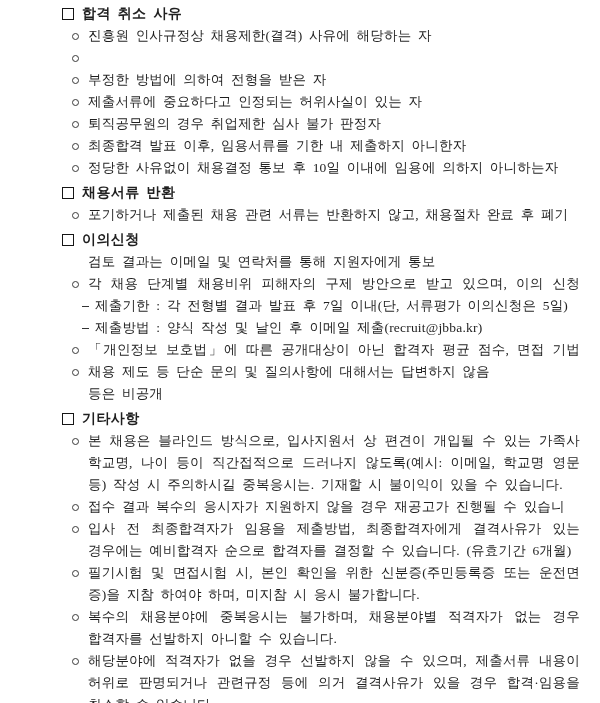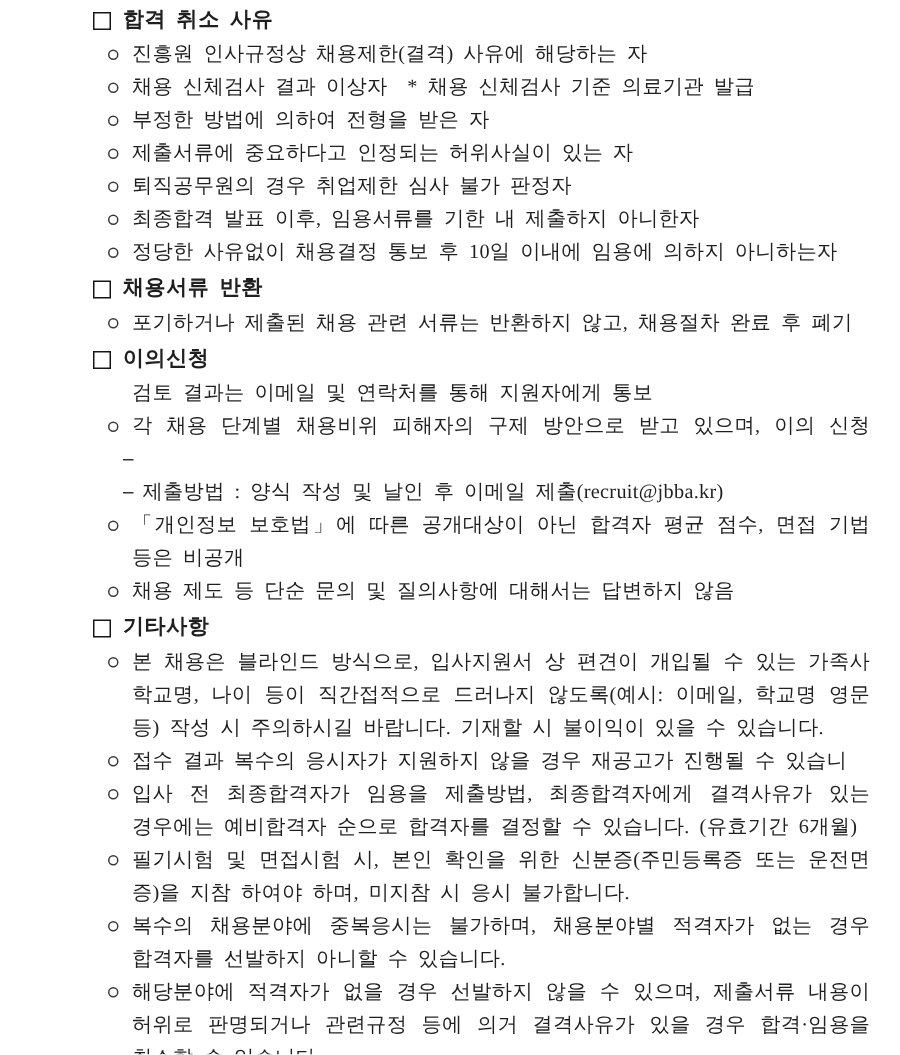--- a/index.html
+++ b/index.html
@@ -67,49 +67,49 @@
   .just .t { white-space: normal; }
 </style>
 </head>
 <body>
 
 <div class="page">
 
   <section>
     <div class="line hdr"><span class="sq"></span><span class="t">합격 취소 사유</span></div>
     <div class="line b"><span class="ci"></span><span class="t">진흥원 인사규정상 채용제한(결격) 사유에 해당하는 자</span></div>
-    <div class="line b"><span class="ci"></span><span class="t">채용 신체검사 결과 이상자  * 채용 신체검사 기준 의료기관 발급</span></div>
+    <div class="line b"><span class="ci"></span></div>
     <div class="line b"><span class="ci"></span><span class="t">부정한 방법에 의하여 전형을 받은 자</span></div>
     <div class="line b"><span class="ci"></span><span class="t">제출서류에 중요하다고 인정되는 허위사실이 있는 자</span></div>
     <div class="line b"><span class="ci"></span><span class="t">퇴직공무원의 경우 취업제한 심사 불가 판정자</span></div>
     <div class="line b"><span class="ci"></span><span class="t">최종합격 발표 이후, 임용서류를 기한 내 제출하지 아니한자</span></div>
     <div class="line b"><span class="ci"></span><span class="t">정당한 사유없이 채용결정 통보 후 10일 이내에 임용에 의하지 아니하는자</span></div>
   </section>
 
   <section>
     <div class="line hdr"><span class="sq"></span><span class="t">채용서류 반환</span></div>
     <div class="line b"><span class="ci"></span><span class="t">포기하거나 제출된 채용 관련 서류는 반환하지 않고, 채용절차 완료 후 폐기</span></div>
   </section>
 
   <section>
     <div class="line hdr"><span class="sq"></span><span class="t">이의신청</span></div>
     <div class="line c"><span class="t">검토 결과는 이메일 및 연락처를 통해 지원자에게 통보</span></div>
     <div class="line b just"><span class="ci"></span><span class="t">각 채용 단계별 채용비위 피해자의 구제 방안으로 받고 있으며, 이의 신청</span></div>
-    <div class="line d"><span class="da"></span></div>
+    <div class="line d"><span class="da"></span><span class="t">제출기한 : 각 전형별 결과 발표 후 7일 이내(단, 서류평가 이의신청은 5일)</span></div>
     <div class="line d"><span class="da"></span><span class="t">제출방법 : 양식 작성 및 날인 후 이메일 제출(recruit@jbba.kr)</span></div>
     <div class="line b just"><span class="ci"></span><span class="t">「개인정보 보호법」에 따른 공개대상이 아닌 합격자 평균 점수, 면접 기법</span></div>
+    <div class="line b"><span class="ci"></span><span class="t">채용 제도 등 단순 문의 및 질의사항에 대해서는 답변하지 않음</span></div>
     <div class="line c"><span class="t">등은 비공개</span></div>
-    <div class="line b"><span class="ci"></span><span class="t">채용 제도 등 단순 문의 및 질의사항에 대해서는 답변하지 않음</span></div>
   </section>
 
   <section>
     <div class="line hdr"><span class="sq"></span><span class="t">기타사항</span></div>
     <div class="line b just"><span class="ci"></span><span class="t">본 채용은 블라인드 방식으로, 입사지원서 상 편견이 개입될 수 있는 가족사항,</span></div>
     <div class="line c just"><span class="t">학교명, 나이 등이 직간접적으로 드러나지 않도록(예시: 이메일, 학교명 영문 약자</span></div>
-    <div class="line c"><span class="t">등) 작성 시 주의하시길 바랍니다. 기재할 시 불이익이 있을 수 있습니다.</span></div>
+    <div class="line c"><span class="t">등) 작성 시 주의하시길 중복응시는. 기재할 시 불이익이 있을 수 있습니다.</span></div>
     <div class="line b"><span class="ci"></span><span class="t">접수 결과 복수의 응시자가 지원하지 않을 경우 재공고가 진행될 수 있습니다.</span></div>
     <div class="line b just"><span class="ci"></span><span class="t">입사 전 최종합격자가 임용을 제출방법, 최종합격자에게 결격사유가 있는</span></div>
     <div class="line c"><span class="t">경우에는 예비합격자 순으로 합격자를 결정할 수 있습니다. (유효기간 6개월)</span></div>
     <div class="line b just"><span class="ci"></span><span class="t">필기시험 및 면접시험 시, 본인 확인을 위한 신분증(주민등록증 또는 운전면허</span></div>
     <div class="line c"><span class="t">증)을 지참 하여야 하며, 미지참 시 응시 불가합니다.</span></div>
     <div class="line b just"><span class="ci"></span><span class="t">복수의 채용분야에 중복응시는 불가하며, 채용분야별 적격자가 없는 경우</span></div>
     <div class="line c"><span class="t">합격자를 선발하지 아니할 수 있습니다.</span></div>
     <div class="line b just"><span class="ci"></span><span class="t">해당분야에 적격자가 없을 경우 선발하지 않을 수 있으며, 제출서류 내용이</span></div>
     <div class="line c just"><span class="t">허위로 판명되거나 관련규정 등에 의거 결격사유가 있을 경우 합격·임용을</span></div>
     <div class="line c"><span class="t">취소할 수 있습니다</span></div>

